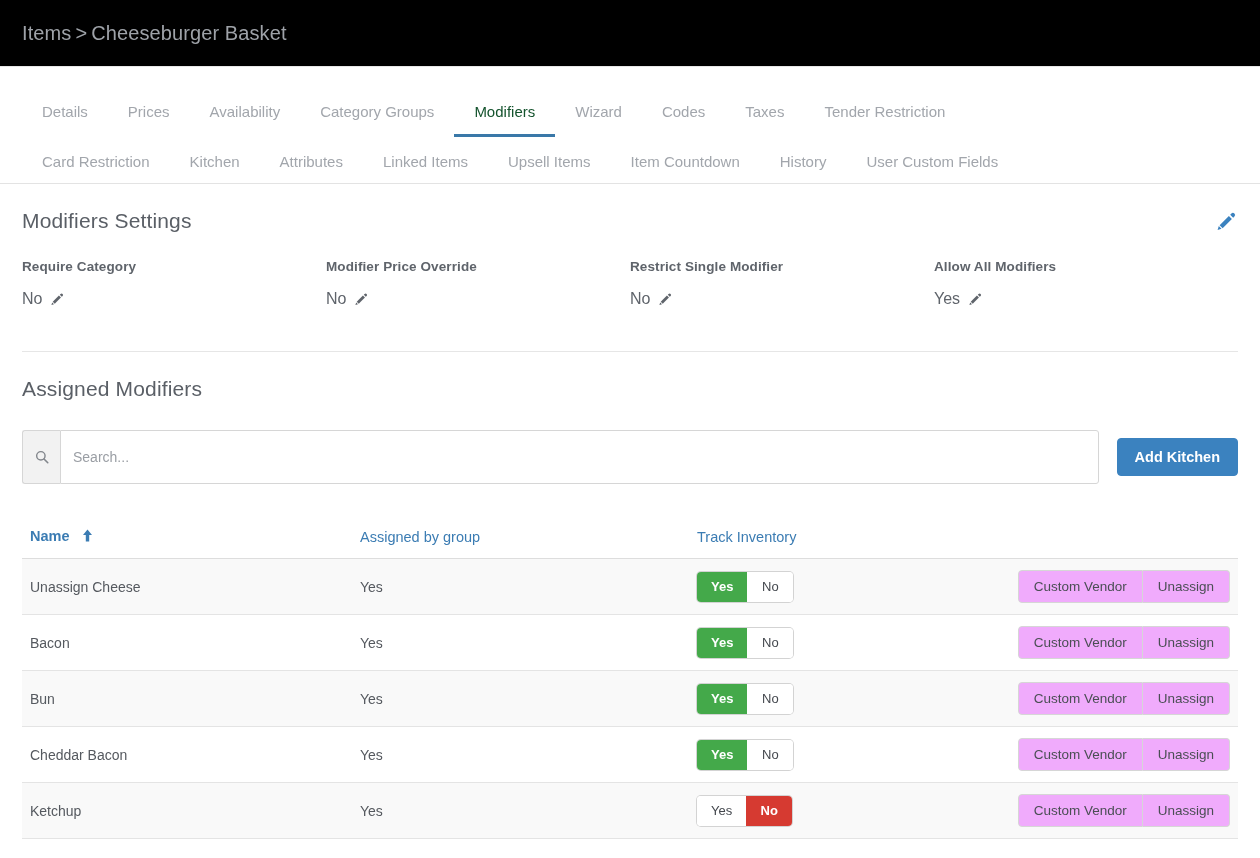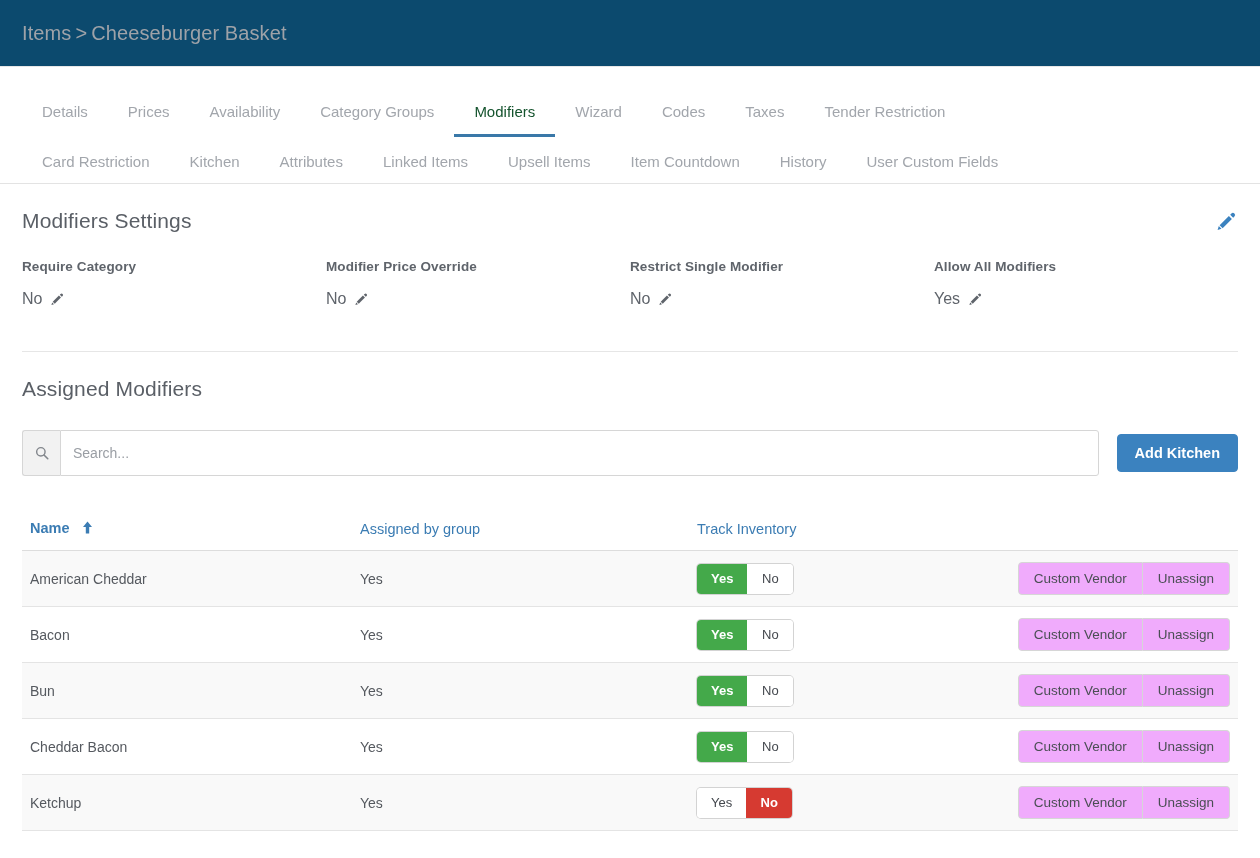--- a/index.html
+++ b/index.html
@@ -7,21 +7,21 @@
     margin: 0; padding: 0;
     width: 1260px; height: 858px;
     background: #ffffff;
     font-family: "Liberation Sans", sans-serif;
     -webkit-font-smoothing: antialiased;
   }
 
   
   .breadcrumb-bar {
     height: 67px;
-    background: #0c4a6e;
+    background: #000000;
     border-bottom: 1px solid #e7e7e7;
     display: flex;
     align-items: center;
     padding: 0 22px;
   }
   .breadcrumb {
     font-size: 20px;
     color: #9ea2a8;
     letter-spacing: .1px;
     white-space: nowrap;
@@ -104,21 +104,21 @@
 
   
   .search-row {
     display: flex;
     align-items: center;
     margin-top: 29px;
   }
   .search-group {
     display: flex;
     flex: 1;
-    height: 46px;
+    height: 54px;
     max-width: 1091px;
   }
   .search-icon-box {
     width: 38px;
     border: 1px solid #d6d6d6;
     border-right: none;
     border-radius: 3px 0 0 3px;
     background: #f2f2f2;
     display: flex;
     align-items: center;
@@ -363,21 +363,21 @@
             </svg>
           </span>
         </th>
         <th class="col-group">Assigned by group</th>
         <th class="col-track">Track Inventory</th>
         <th class="col-actions"></th>
       </tr>
     </thead>
     <tbody id="mods-body">
         <tr>
-          <td>American Cheddar</td>
+          <td>Unassign Cheese</td>
           <td>Yes</td>
           <td><div class="toggle">
               <span class="on-yes">Yes</span>
               <span>No</span>
             </div></td>
           <td>
             <div class="row-actions">
               <div class="btn-group">
                 <button>Custom Vendor</button>
                 <button>Unassign</button>

